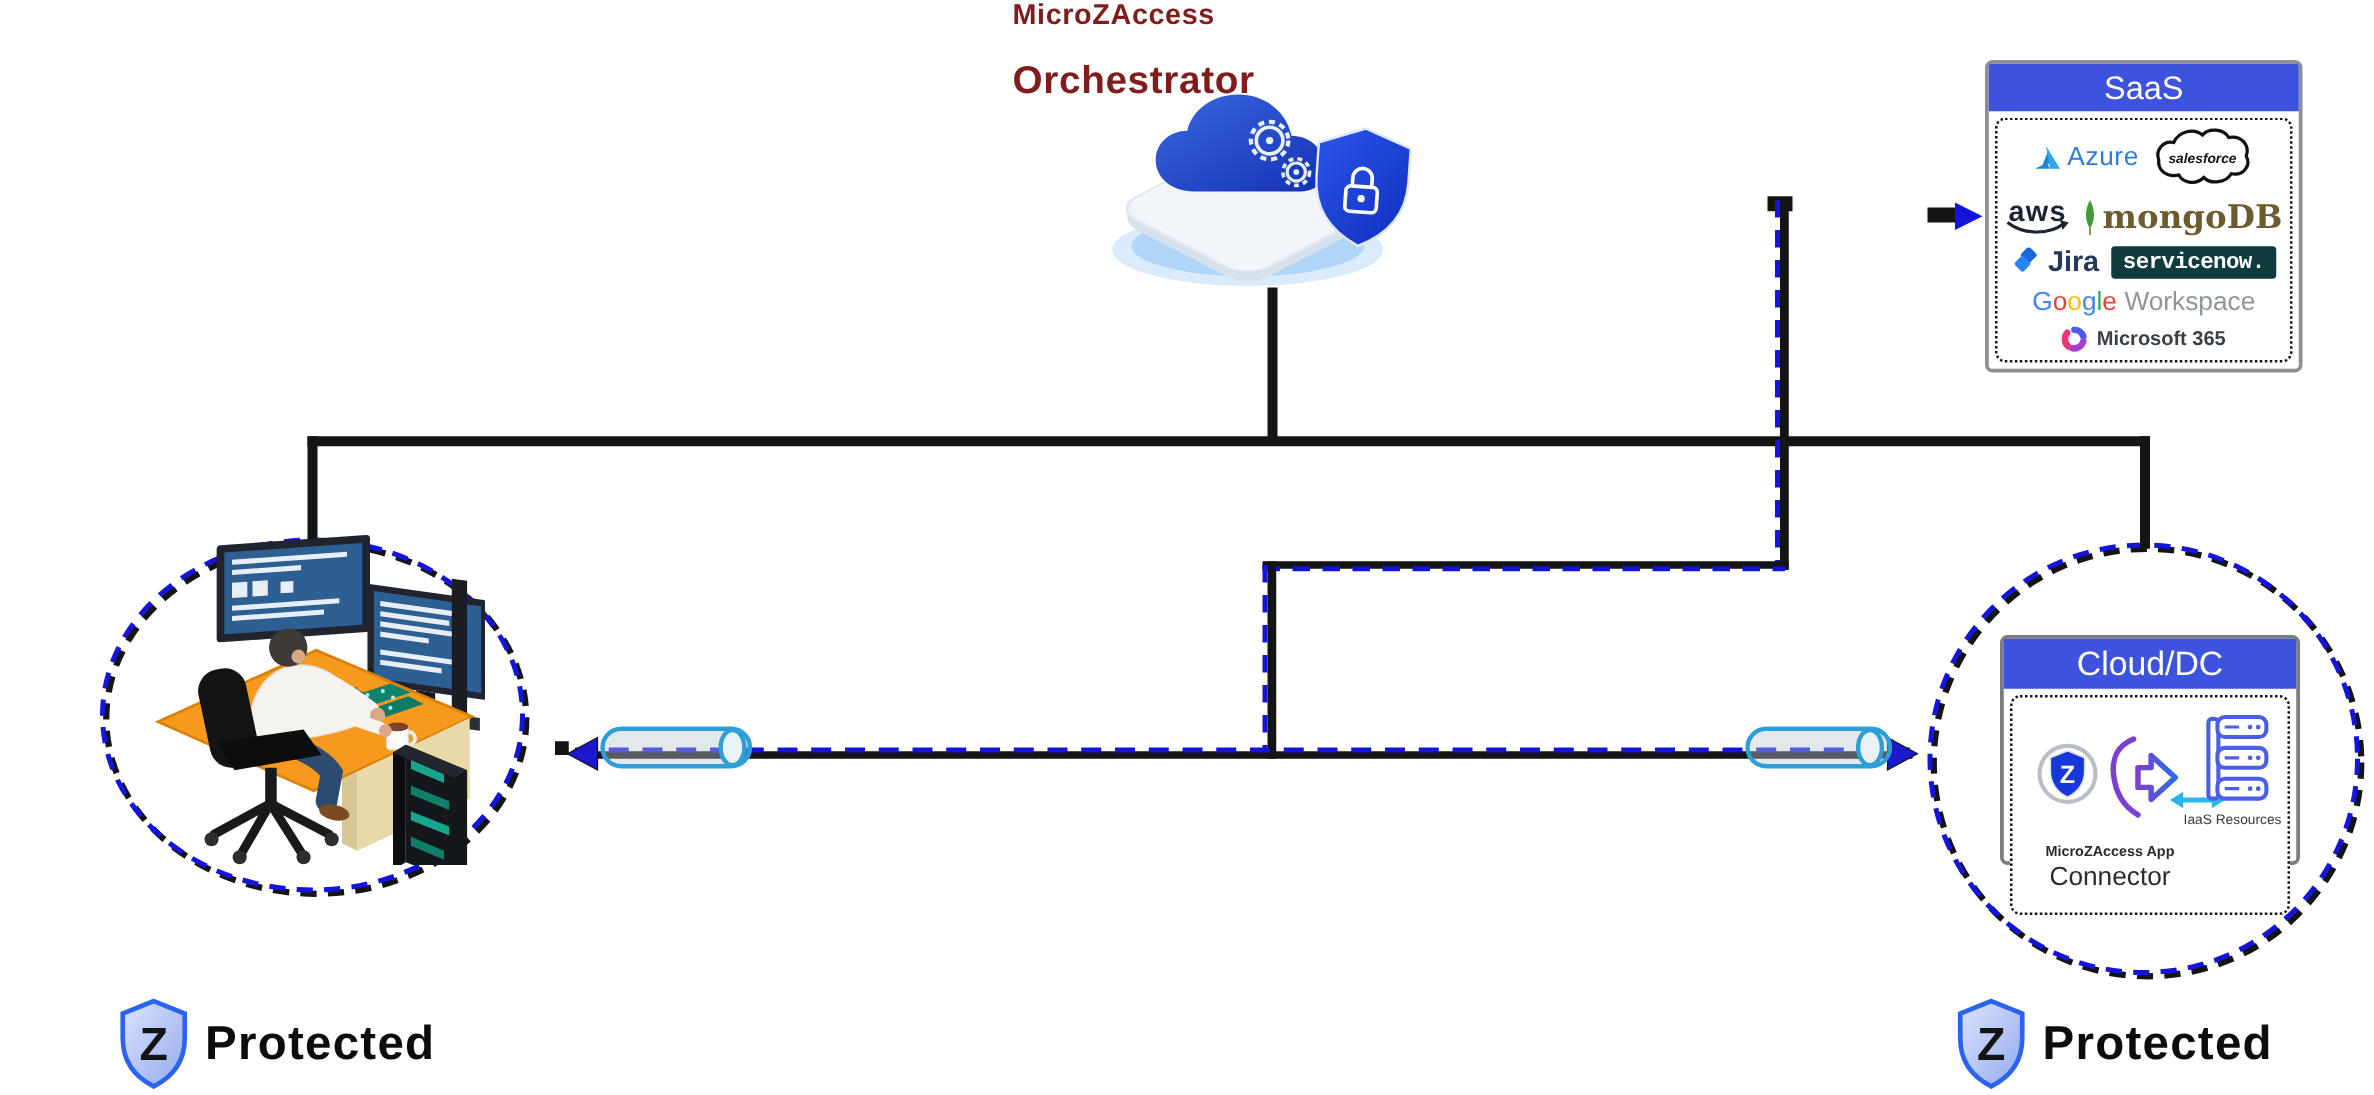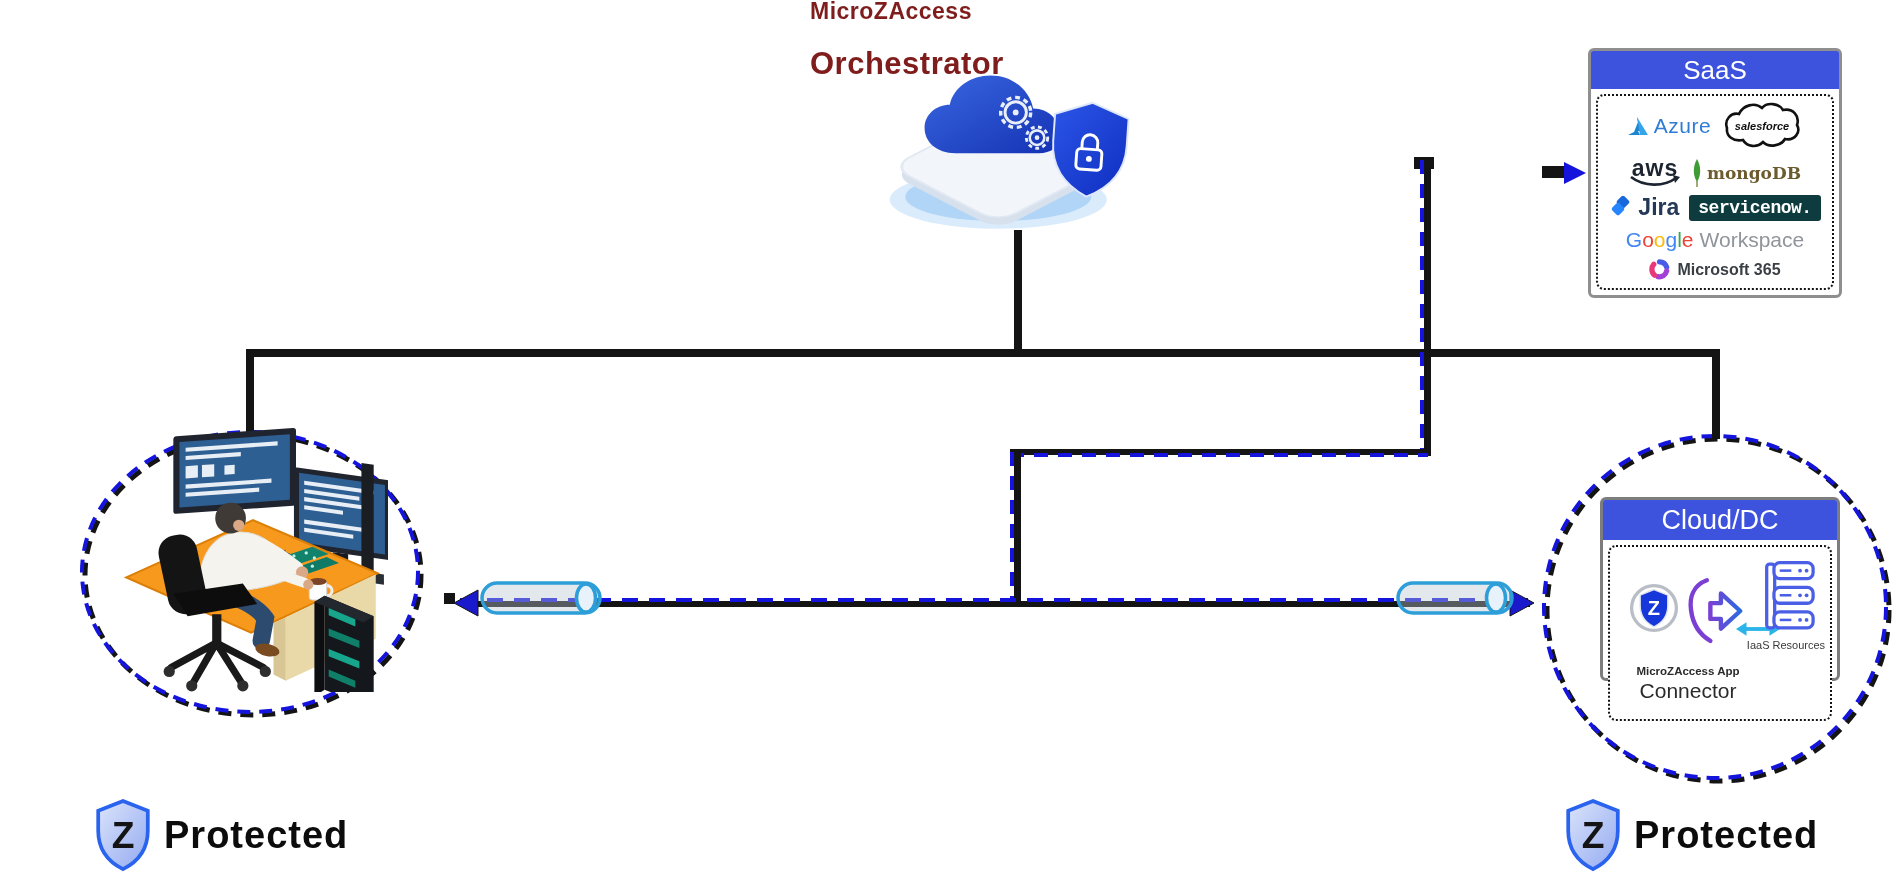--- a/index.html
+++ b/index.html
@@ -20,31 +20,31 @@
                box-sizing:border-box;position:relative;}
 
   .saas-panel{left:1588px;top:48px;width:254px;height:250px;}
   .saas-panel .panel-header{height:38px;line-height:38px;font-size:26px;}
   .saas-inner{height:196px;display:flex;flex-direction:column;align-items:center;
               justify-content:flex-start;gap:7px;padding:4px 2px;}
   .logo-row{display:flex;align-items:center;justify-content:center;gap:10px;}
   .azure-text{color:#2e7cd6;font-size:21px;font-weight:400;letter-spacing:.5px;}
   .aws-wrap{display:flex;flex-direction:column;align-items:center;line-height:14px;}
   .aws-text{color:#1b2430;font-size:23px;font-weight:800;letter-spacing:1px;}
-  .mongo-text{color:#6b5b2e;font-size:17px;font-weight:700;font-family:"DejaVu Serif",serif;}
+  .mongo-text{color:#6b5b2e;font-size:26px;font-weight:700;font-family:"DejaVu Serif",serif;}
   .jira-text{color:#253858;font-size:23px;font-weight:700;}
   .snow-box{background:#0e3b3e;color:#fff;border-radius:3px;padding:3px 9px;
             font-size:18px;font-weight:700;letter-spacing:-.5px;font-family:Liberation Mono, monospace;}
   .gw{font-size:21px;font-weight:500;}
   .gw .l0,.gw .l3{color:#4285F4}.gw .l1,.gw .l5{color:#EA4335}
   .gw .l2{color:#FBBC05}.gw .l4{color:#34A853}
   .gw .ws{color:#8f959b;font-weight:400;margin-left:6px;}
   .m365{display:flex;align-items:center;gap:7px;color:#3a3f45;font-size:16px;font-weight:700;}
 
-  .clouddc-panel{left:1600px;top:497px;width:240px;height:184px;border-color:#7d7d7d;}
+  .clouddc-panel{left:1600px;top:508px;width:240px;height:184px;border-color:#7d7d7d;}
   .clouddc-panel .panel-header{height:40px;line-height:40px;font-size:27px;}
   .clouddc-inner{height:176px;}
   .iaas-label{position:absolute;left:128px;top:92px;width:96px;text-align:center;
               font-size:11px;color:#3a3a3a;}
   .app-label{position:absolute;left:6px;top:118px;width:144px;text-align:center;
              font-size:11.5px;color:#2b2b2b;font-weight:600;}
   .connector-label{position:absolute;left:6px;top:132px;width:144px;text-align:center;
                    font-size:21px;color:#2b2b2b;}
 
   

